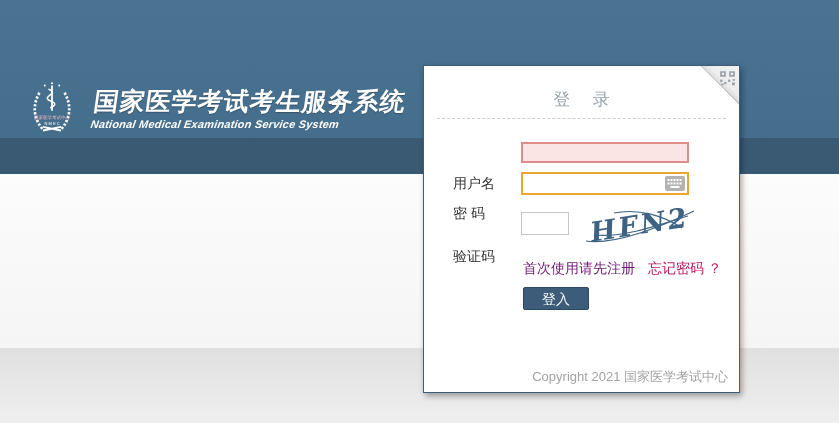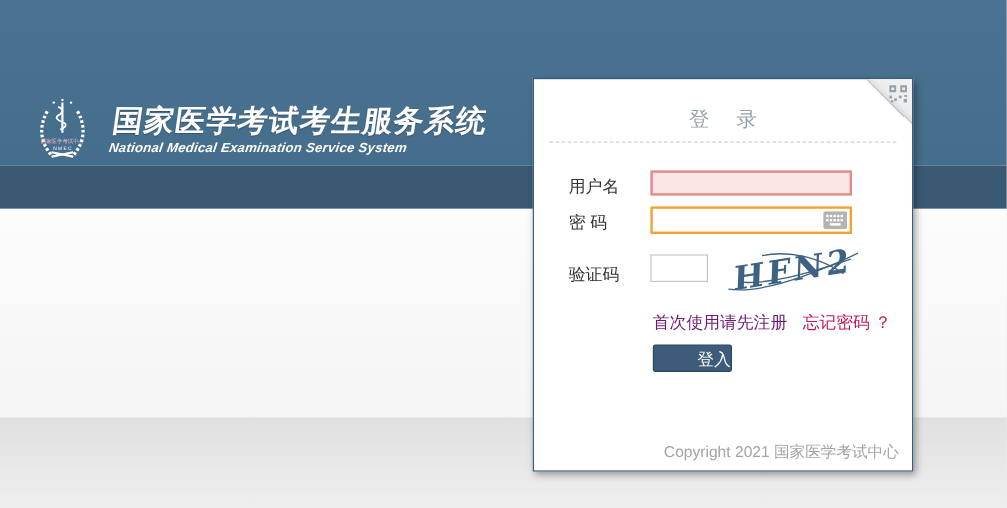--- a/index.html
+++ b/index.html
@@ -17,51 +17,51 @@
 
   
   .brand { position:absolute; left:25px; top:80px; display:flex; align-items:flex-start; }
   .emblem { width:54px; height:56px; flex:0 0 auto; }
   .brand-text { margin-left:14px; margin-top:8px; color:#fff; transform:skewX(-8deg); }
   .brand-title { font-size:25px; font-weight:bold; letter-spacing:1px; line-height:1.1;
                  text-shadow:0 1px 1px rgba(0,0,0,0.25); }
   .brand-sub { font-size:11px; font-weight:bold; font-style:italic; letter-spacing:0.2px; margin-top:2px; }
 
   
-  .panel { position:absolute; left:444px; top:65px; width:317px; height:328px;
+  .panel { position:absolute; left:423px; top:65px; width:317px; height:328px;
            background:#fff; border:1px solid #3e5d7b; box-shadow:2px 3px 6px rgba(0,0,0,0.35);padding-left:11px; }
 
   .qr-fold { position:absolute; top:0; right:0; width:39px; height:38px; cursor:pointer;
              background:linear-gradient(to bottom left,
                #f2f2f2 0%, #ededed 40%, #dedede 47%, #bfbfbf 50%, rgba(0,0,0,0) 50%); }
   .qr-fold svg { position:absolute; top:4px; right:3px; }
 
   .login-title { position:absolute; top:22px; left:0; width:100%; text-align:center;
                  font-size:17px; color:#96a2ab; letter-spacing:9px; text-indent:9px; }
   .dashed-sep { position:absolute; top:52px; left:13px; right:13px; border-top:1px dashed #cfcfcf; }
 
-  .field-label { position:absolute; left:29px; font-size:14px; color:#333; }
+  .field-label { position:absolute; left:29px; font-size:14px; color:#333;margin-top:28px; }
   .lbl-user { top:81px; }
   .lbl-pass { top:111px; }
   .lbl-captcha { top:154px; }
 
   .inp { position:absolute; left:97px; outline:none; font-size:14px; color:#333; }
   .inp-user { top:76px; width:168px; height:21px; background:#fbe4e4; border:2px solid #df8c8c; padding:0 4px; }
   .inp-pass { top:106px; width:168px; height:23px; background:#fff; border:2px solid #efa432; padding:0 26px 0 4px; }
   .kbd-icon { position:absolute; left:241px; top:110px; width:20px; height:15px; cursor:pointer; }
   .inp-captcha { top:146px; width:48px; height:23px; background:#fff; border:1px solid #c6c6c6; padding:0 4px; text-align:center; }
   .captcha-img { position:absolute; left:160px; top:138px; width:112px; height:42px; cursor:pointer; }
 
   .links-row { position:absolute; left:99px; top:194px; font-size:14px; white-space:nowrap; }
   .link-hint { color:#701a75; text-decoration:none; cursor:pointer; }
   .link-forgot { color:#be185d; text-decoration:none; cursor:pointer; margin-left:9px; }
 
   .btn { position:absolute; top:221px; width:66px; height:23px; background:#3d5c7a;
          border:1px solid #2d4962; border-radius:2px; color:#fff; font-size:14px;
-         font-family:inherit; cursor:pointer; line-height:20px; text-align:right; }
+         font-family:inherit; cursor:pointer; line-height:20px; text-align:center; }
   .btn-login { left:99px; }
   .btn-reg { left:177px; }
 
   .copyright { position:absolute; right:11px; bottom:6px; font-size:13px; color:#a3a3a3; }
 </style>
 </head>
 <body>
 
 <div class="header"></div>
 <div class="darkbar"></div>

